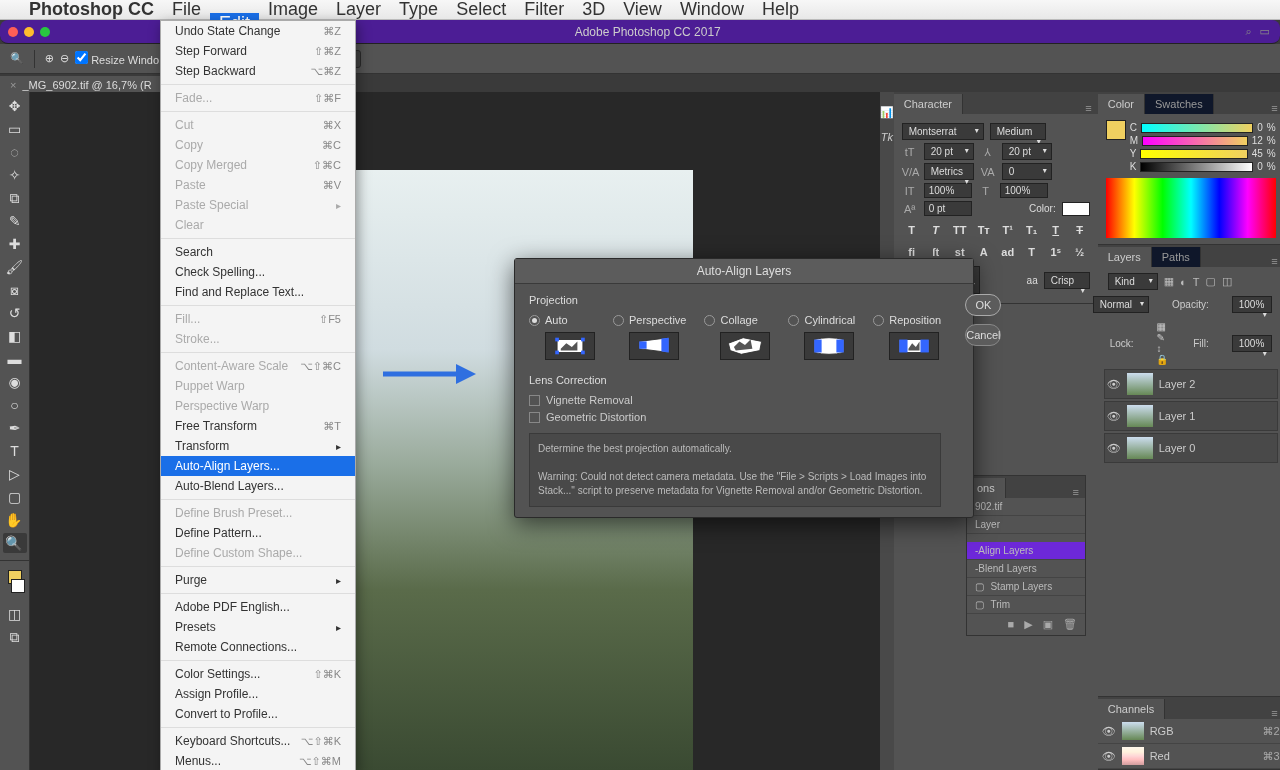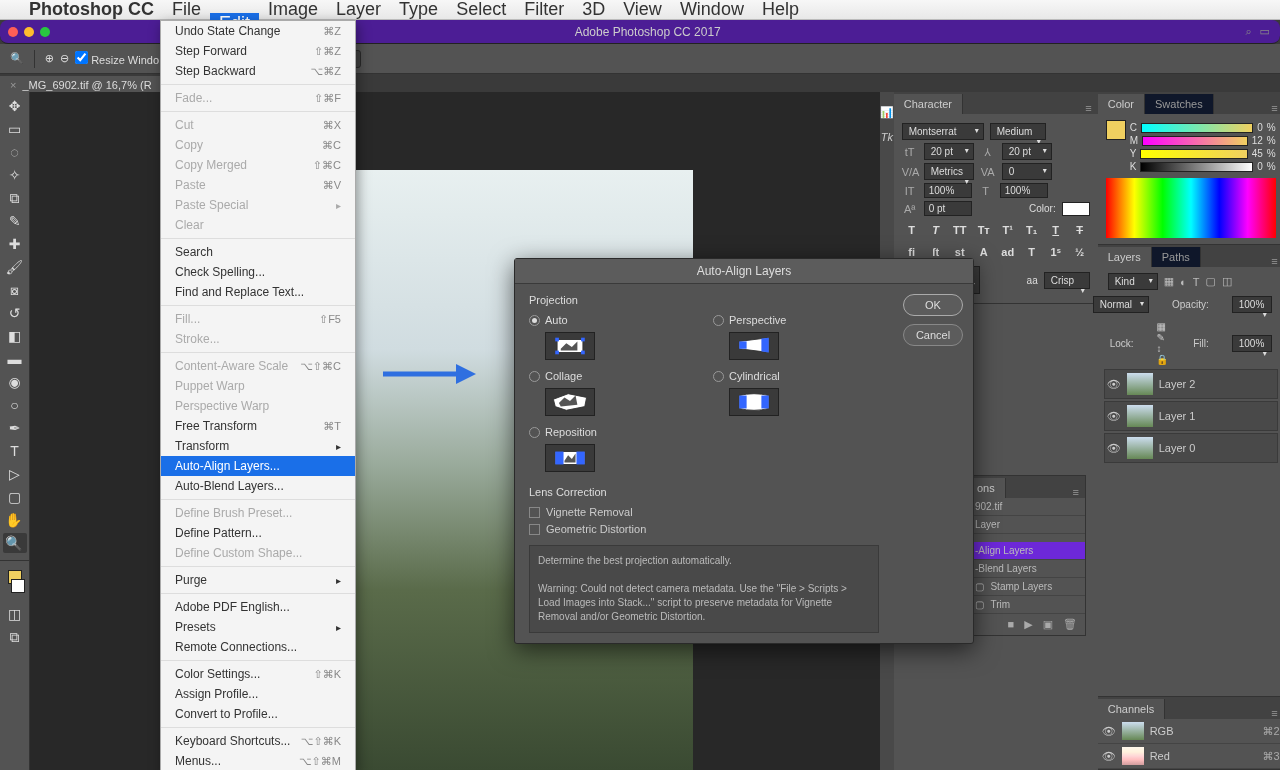--- a/index.html
+++ b/index.html
@@ -96,21 +96,21 @@
 
 
 .dialog { position:absolute; top:258px; left:514px; width:460px; background:#535353; border:1px solid #2a2a2a; box-shadow:0 6px 24px rgba(0,0,0,.6); z-index:60; border-radius:3px;}
 .dialog-title { text-align:center; padding:5px; background:#5c5c5c; font-size:12px; color:#ddd; border-bottom:1px solid #3a3a3a;}
 .dialog-body { display:flex;}
 .dialog-main { flex:1; padding:10px 14px;}
 .dialog-side { width:80px; padding:10px 10px; display:flex; flex-direction:column; gap:8px;}
 .dlg-btn { background:#5c5c5c; border:1px solid #888; border-radius:12px; padding:4px 0; text-align:center; font-size:11px; color:#ddd;}
 .dlg-btn.primary { border:1px solid #aaa;}
 .section-label { font-size:11px; color:#ddd; margin-bottom:8px;}
-.proj-grid { display:grid; grid-template-columns:repeat(2,1fr); gap:10px 18px; margin-bottom:14px;}
+.proj-grid { display:grid; grid-template-columns:repeat(5,1fr); gap:10px 18px; margin-bottom:14px;}
 .proj-opt { font-size:11px; color:#ddd;}
 .proj-opt .radio-row{ display:flex; align-items:center; gap:5px; margin-bottom:6px;}
 .proj-opt .radio { width:11px; height:11px; border-radius:50%; border:1px solid #999; display:inline-block; position:relative;}
 .proj-opt .radio.checked::after { content:""; position:absolute; inset:2px; background:#ddd; border-radius:50%;}
 .proj-icon { width:50px; height:28px; background:#3a3a3a; border:1px solid #222; display:flex; align-items:center; justify-content:center; margin-left:16px;}
 .proj-icon svg { width:44px; height:24px;}
 .lenschk { display:flex; align-items:center; gap:6px; margin:5px 0; font-size:11px;}
 .lenschk .cb { width:11px; height:11px; border:1px solid #888; display:inline-block;}
 .desc-box { background:#494949; border:1px solid #3a3a3a; padding:8px; font-size:10px; color:#bbb; margin-top:10px; line-height:1.4;}
 

